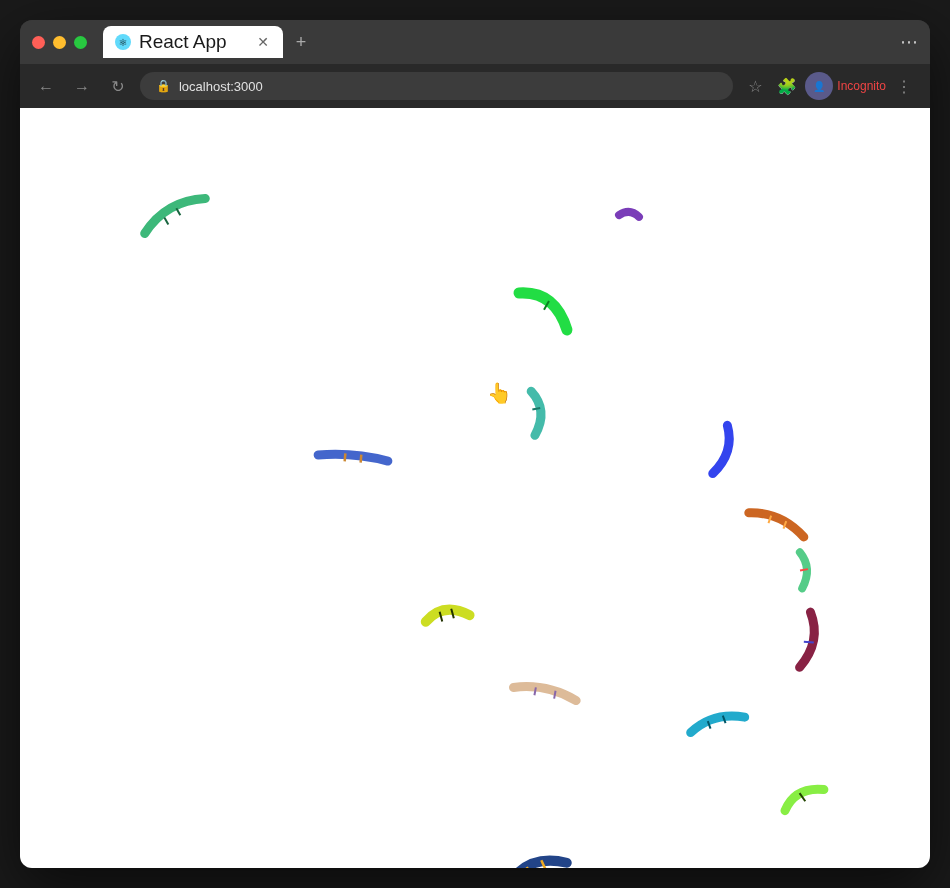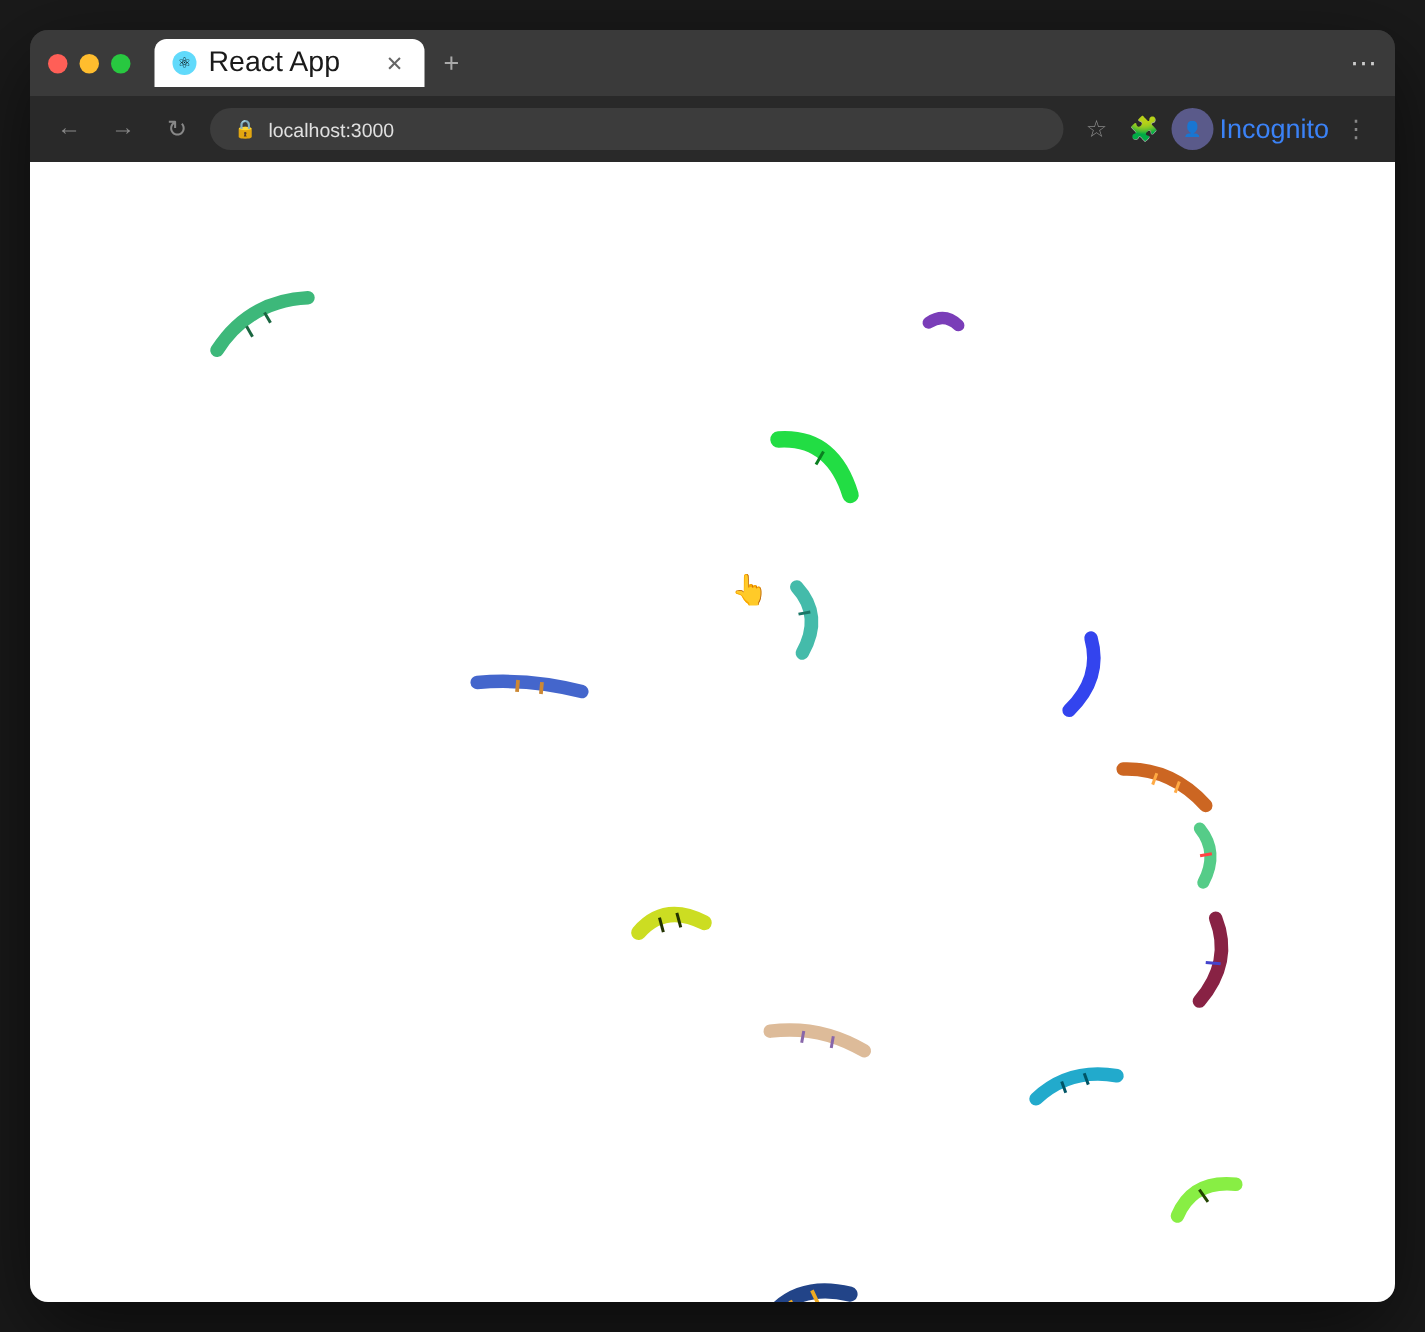--- a/index.html
+++ b/index.html
@@ -184,22 +184,22 @@
       background: #5a5a8a;
       display: flex;
       align-items: center;
       justify-content: center;
       font-size: 10px;
       color: white;
       cursor: pointer;
     }
 
     .incognito-text {
-      color: #3b82f6;
-      font-size: 18px;
+      color: #ef4444;
+      font-size: 12px;
     }
 
     
     .content-area {
       flex: 1;
       background: #ffffff;
       position: relative;
       overflow: hidden;
       cursor: default;
     }

